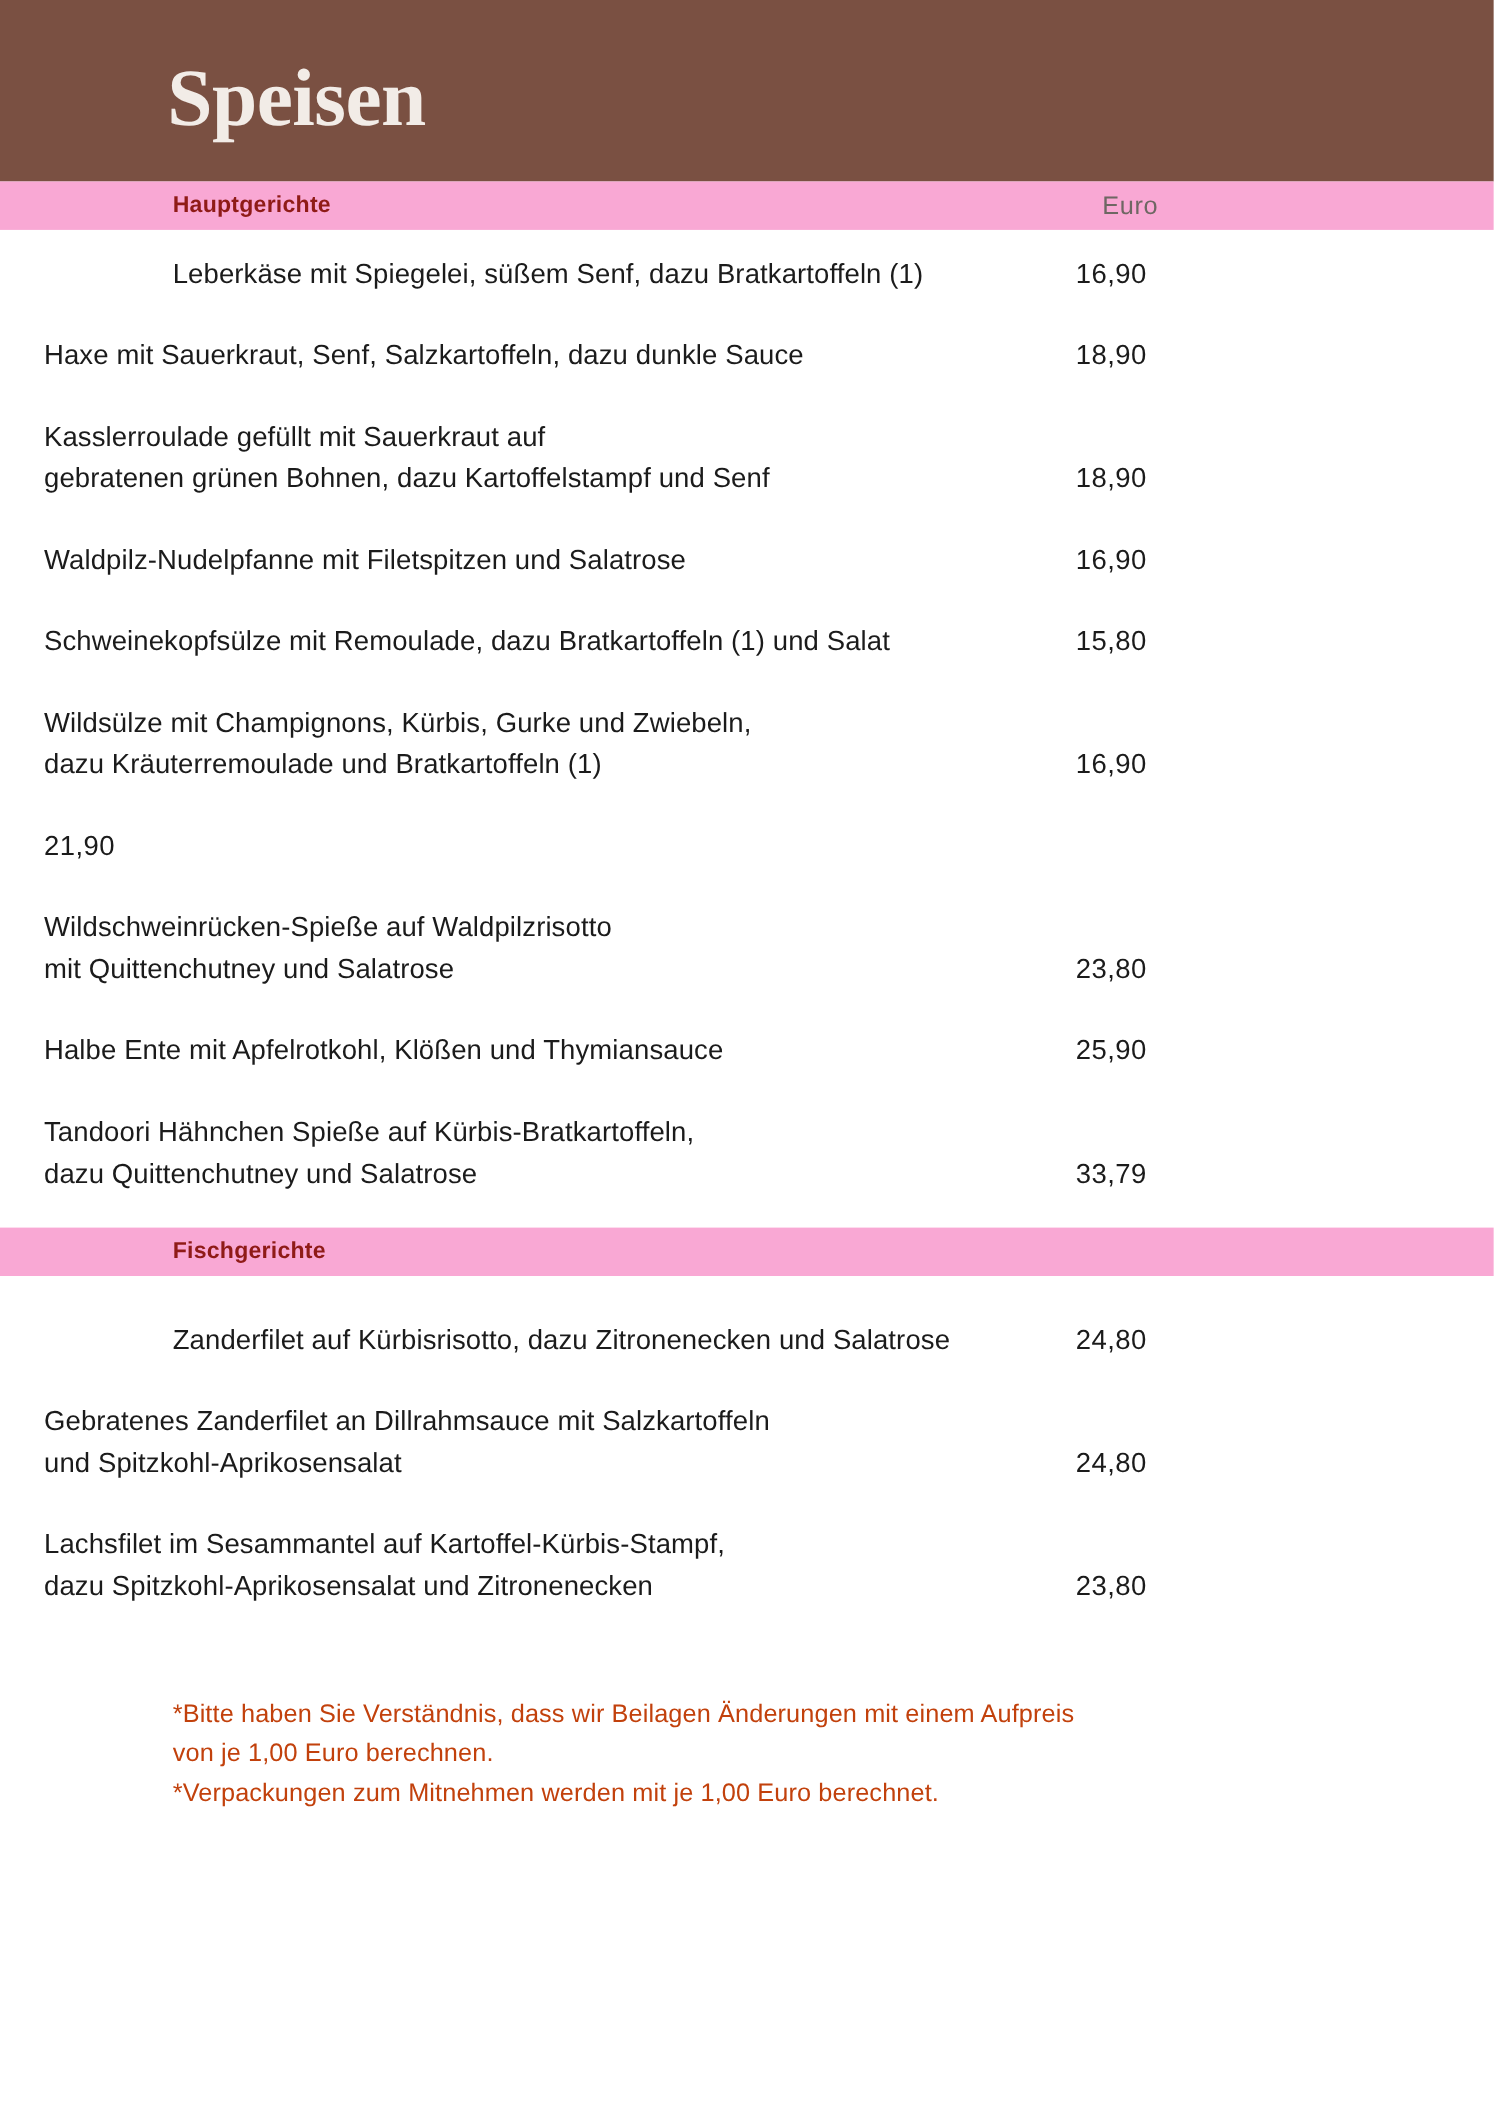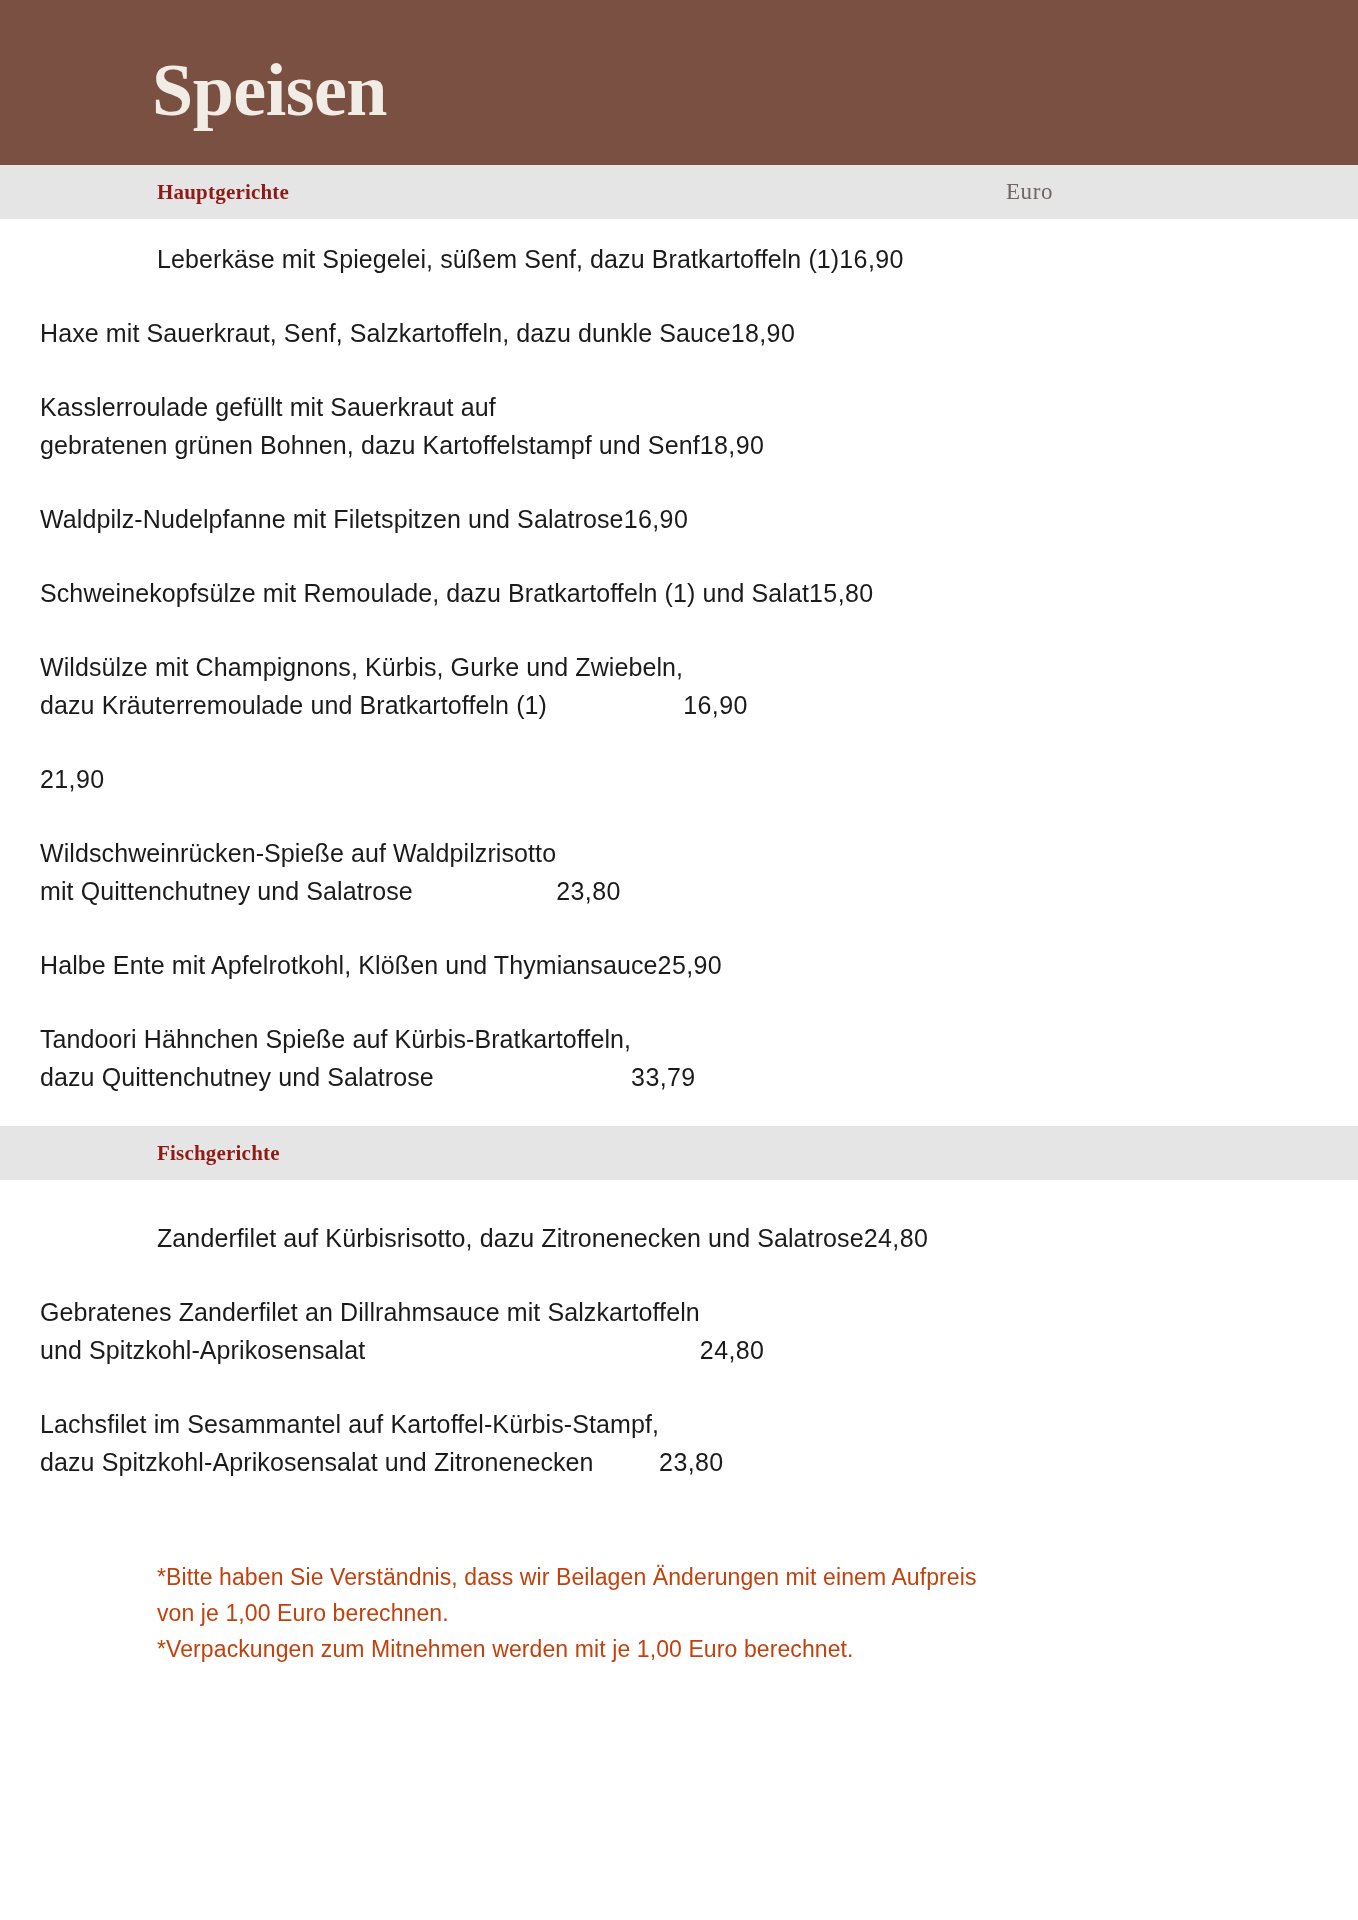--- a/index.html
+++ b/index.html
@@ -36,25 +36,24 @@
     margin: 0;
   }
 
   
   .sheet {
     width: 100%;
     background: #ffffff;
   }
 
   .section-band {
-    background: #e5e5e5;
-    height: 54px;
+    background: #f9a8d4;
+    height: 44px;
     position: relative;
     width: 100%;
-    font-family: Liberation Serif, serif;
   }
   .section-band .band-inner {
     position: relative;
     width: 1358px;
     height: 100%;
   }
   .section-title {
     position: absolute;
     left: 157px;
     top: 50%;
@@ -80,20 +79,21 @@
   .items {
     padding: 0;
     margin: 0;
     list-style: none;
   }
 
   .item {
     position: relative;
     display: flex;
     align-items: flex-end;
+    justify-content: space-between;
     padding: 0 0 0 157px;
     box-sizing: border-box;
     width: 1358px;
   }
   .item-name {
     color: #1b1b1b;
     font-size: 25px;
     line-height: 38px;
     font-weight: 400;
     letter-spacing: 0.1px;

